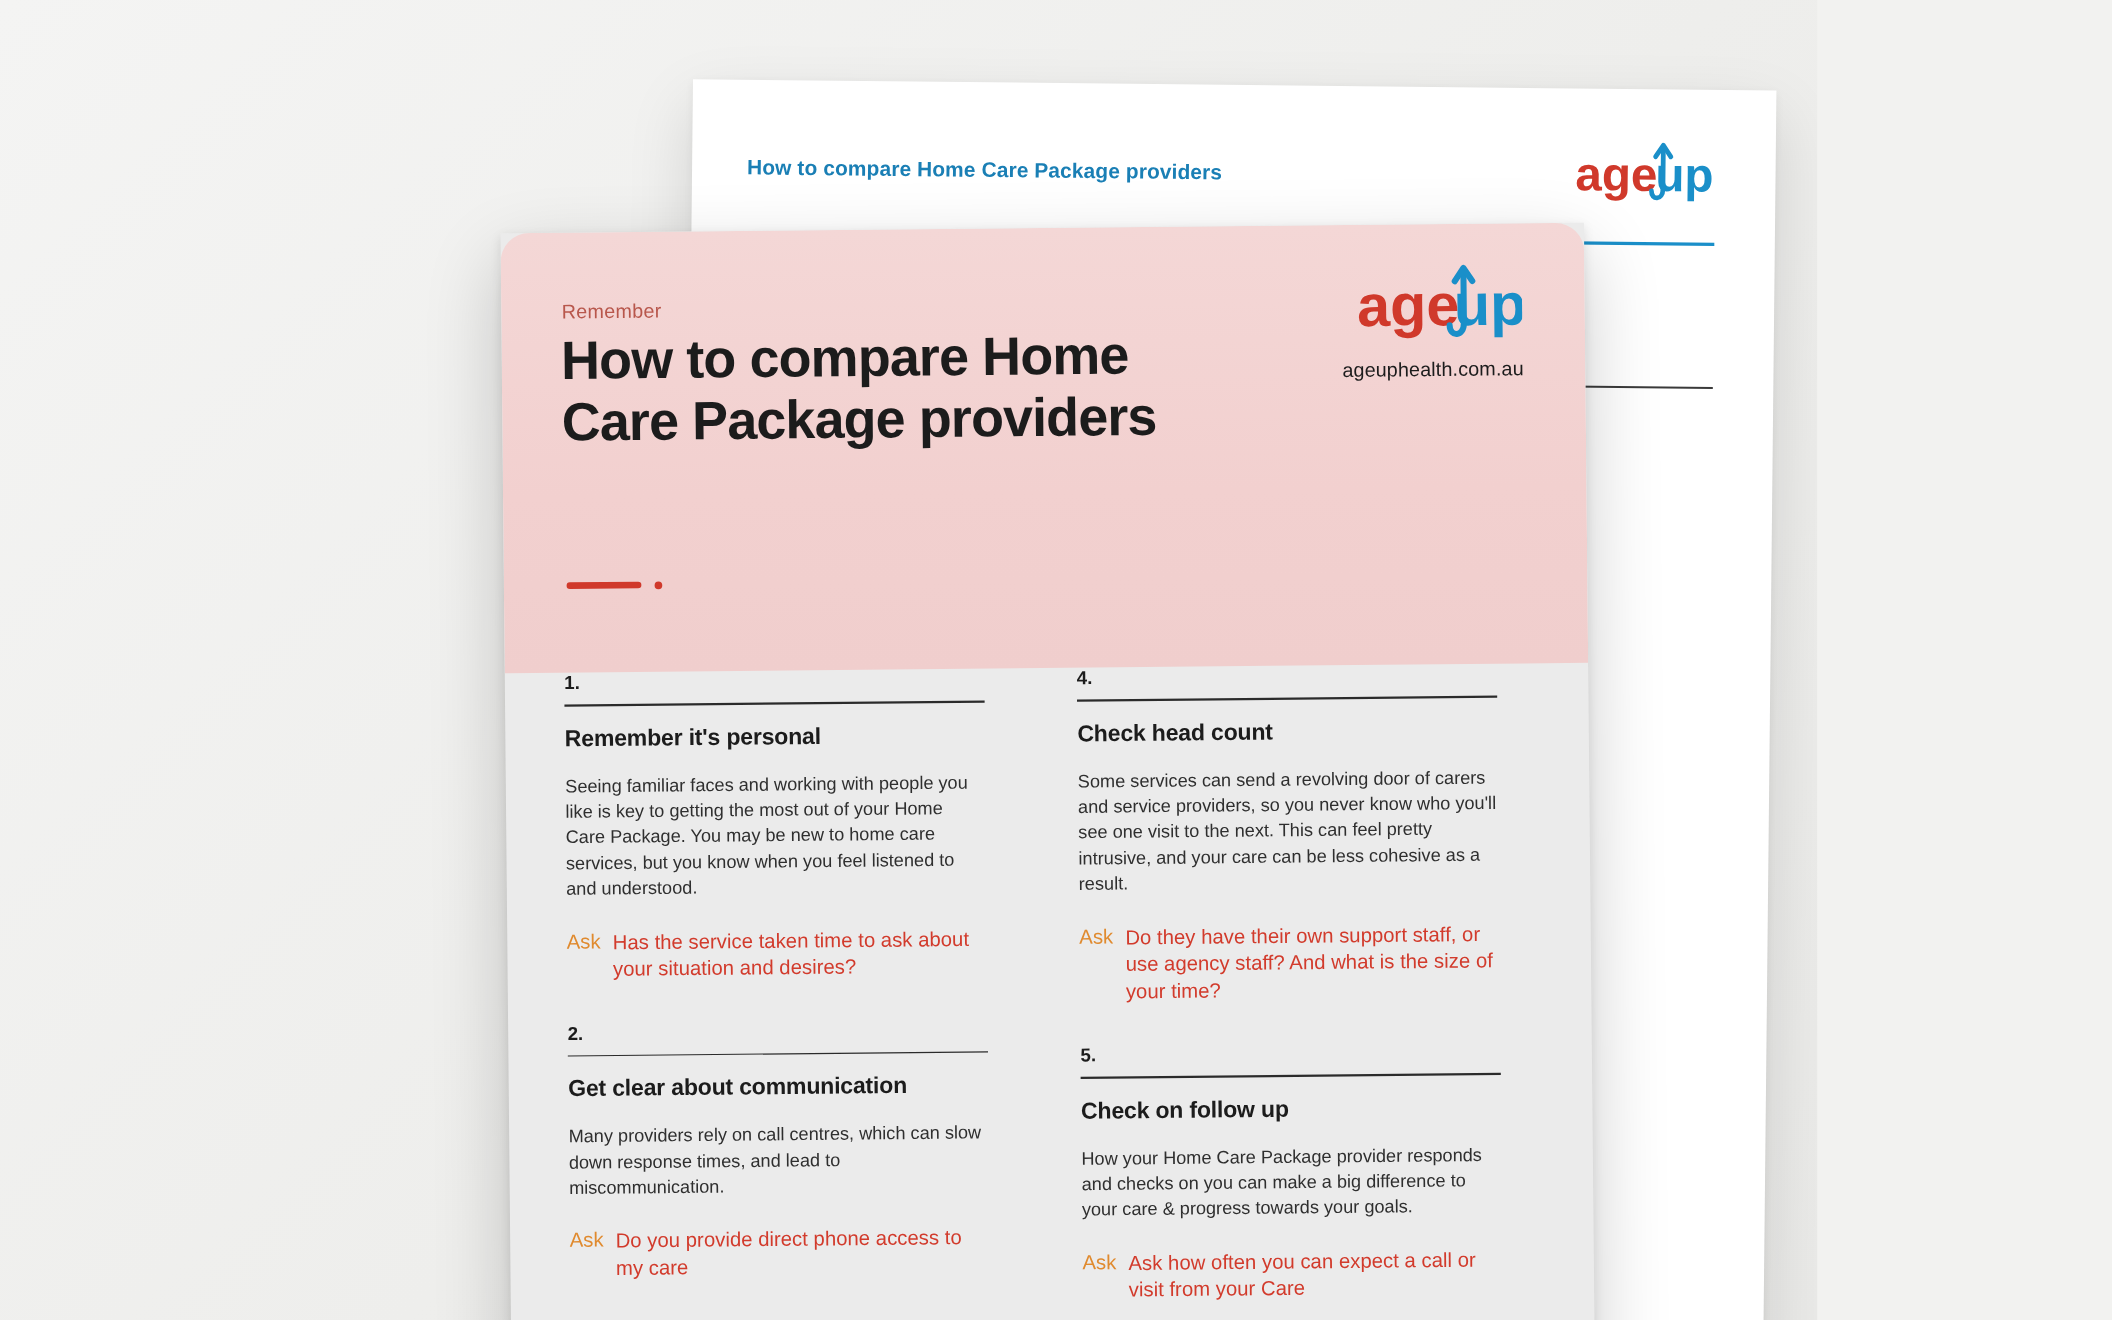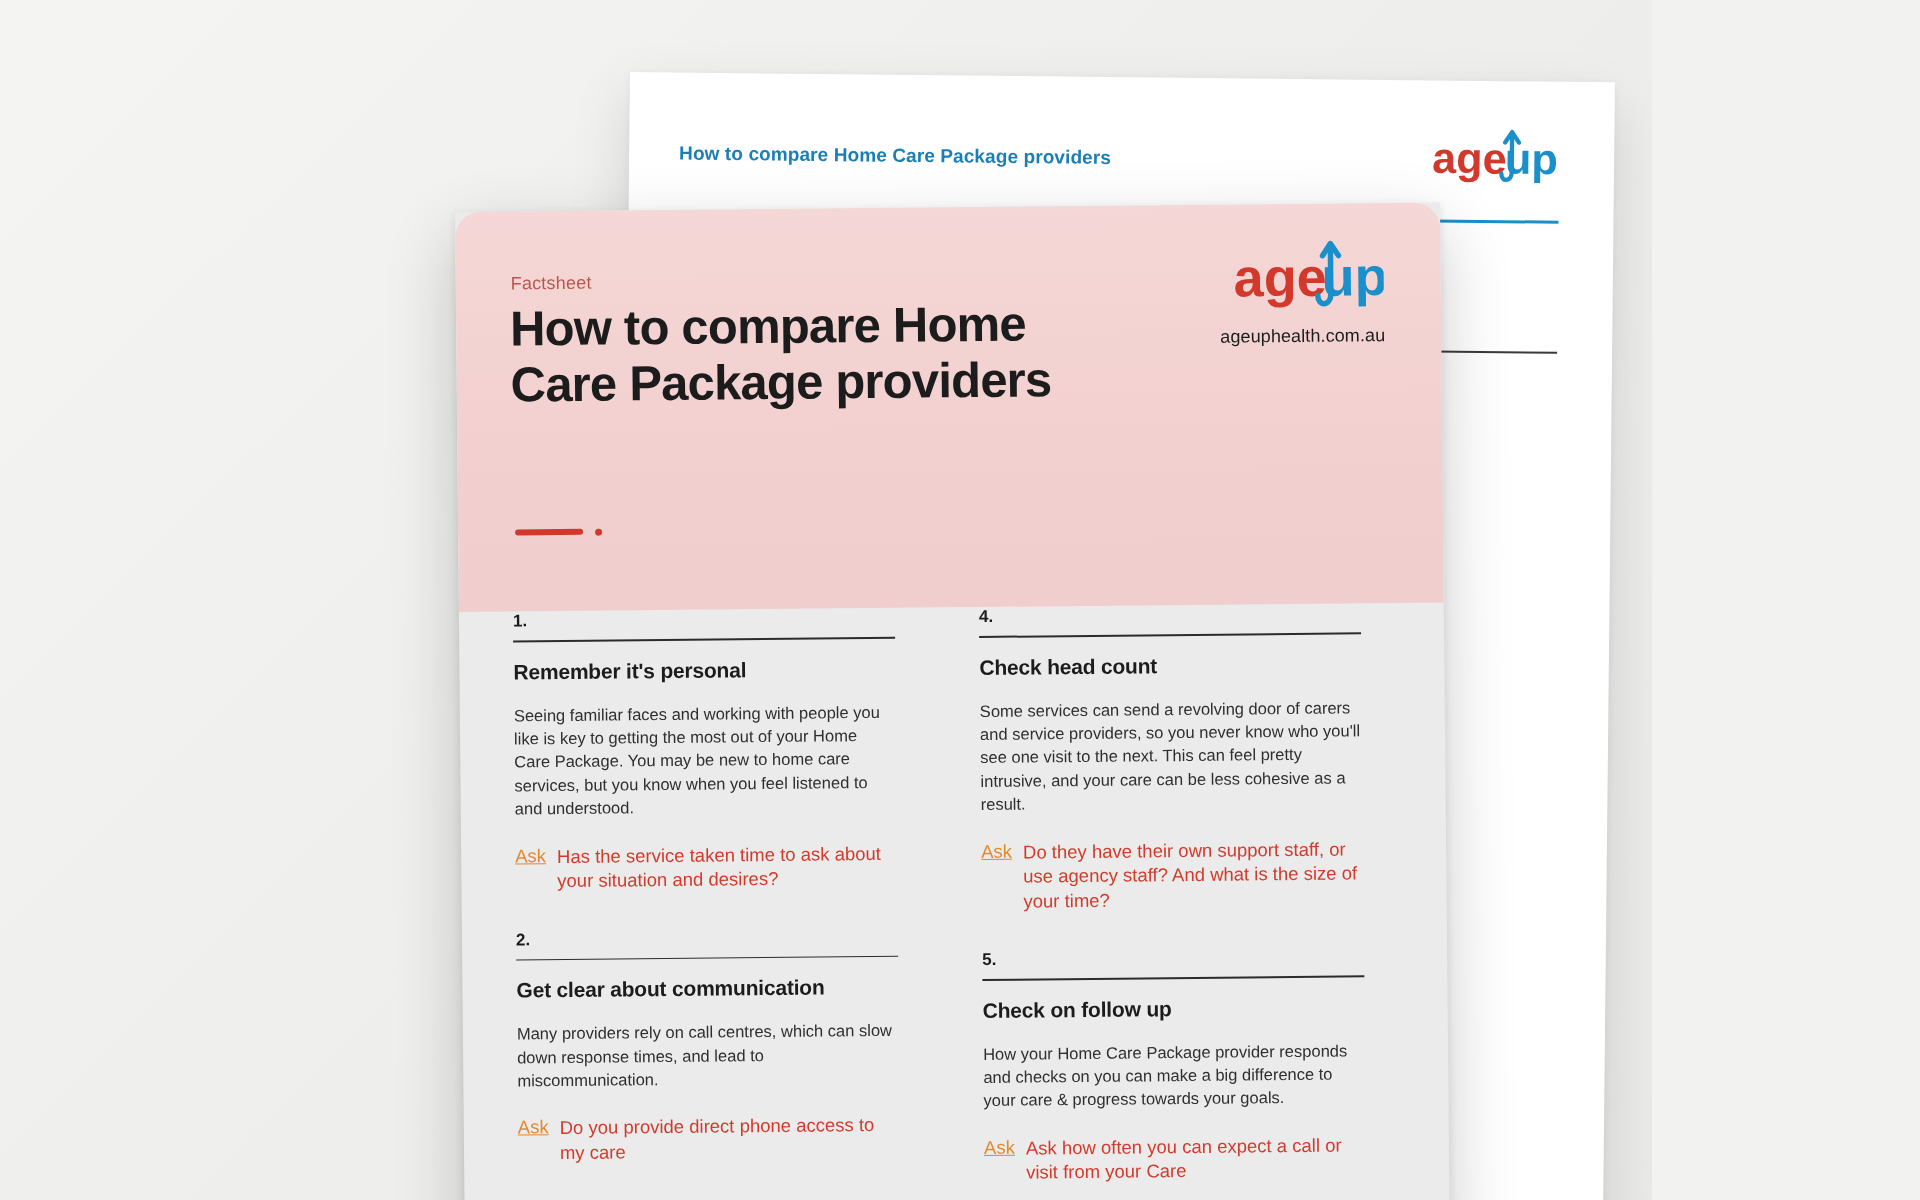--- a/index.html
+++ b/index.html
@@ -198,21 +198,20 @@
   }
   .ask-row {
     display: flex;
     gap: 11px;
     margin-bottom: 36px;
   }
   .ask-label {
     color: #e08a2e;
     font-size: 18.5px;
     flex: 0 0 auto;
-    text-decoration: underline;
   }
   .ask-text {
     color: #d23b2c;
     font-size: 18.5px;
     line-height: 1.32;
   }
 
   
   .logo-svg { display: block; width: 100%; height: 100%; }
 </style>
@@ -241,21 +240,21 @@
     <div class="back-body">
       <p>hock once</p>
       <p>rs limit the hours you y the hour for ls!</p>
       <p>ency staff, st can vary .</p>
     </div>
   </div>
 
   <div class="front-sheet">
 
     <div class="hero">
-      <div class="hero-kicker">Factsheet</div>
+      <div class="hero-kicker">Remember</div>
       <div class="hero-title">How to compare Home Care Package providers</div>
       <div class="hero-dash"></div>
       <div class="hero-dot"></div>
 
       <div class="hero-logo">
         <svg class="logo-svg" viewBox="0 0 150 86" xmlns="http://www.w3.org/2000/svg" aria-hidden="true">
           <text x="0" y="64" font-family="Liberation Sans, sans-serif" font-size="54" font-weight="bold" fill="#d0392b">age</text>
           <text x="88" y="64" font-family="Liberation Sans, sans-serif" font-size="54" font-weight="bold" fill="#1a8fc9">up</text>
           <path d="M84 64 C84 75 97 75 97 62 L97 16" stroke="#1a8fc9" stroke-width="5.5" fill="none" stroke-linecap="round"></path>
           <path d="M89 24 L97 12 L105 24" stroke="#1a8fc9" stroke-width="5.5" fill="none" stroke-linecap="round" stroke-linejoin="round"></path>

